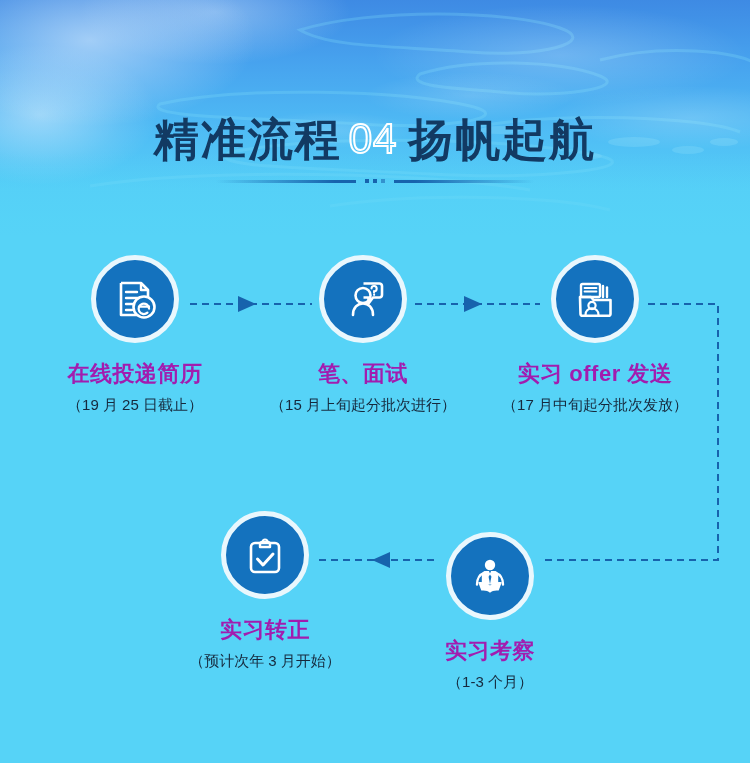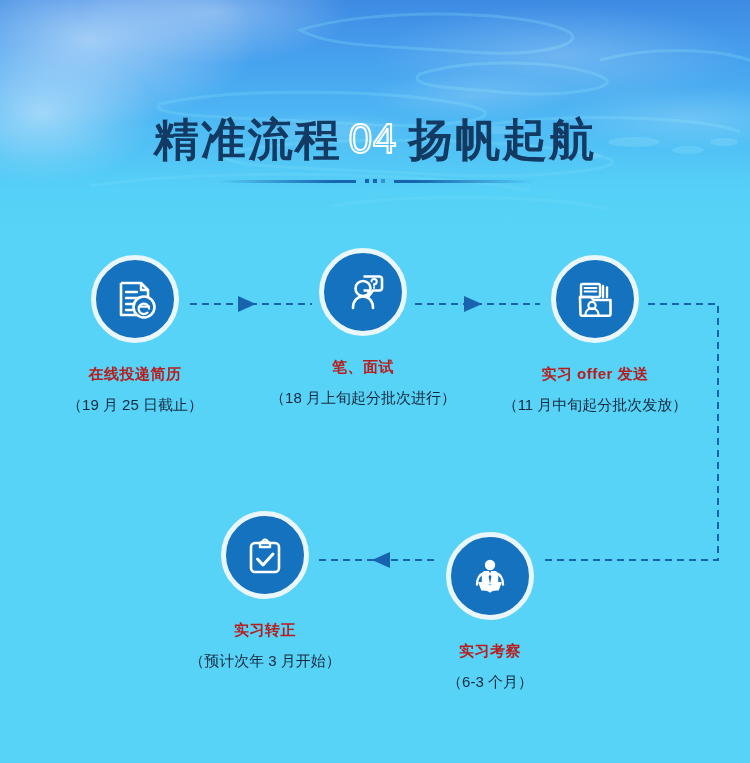--- a/index.html
+++ b/index.html
@@ -148,23 +148,23 @@
     border: 5px solid #e9f7fd;
     box-sizing: border-box;
     display: flex;
     align-items: center;
     justify-content: center;
   }
   .circle svg { display: block; }
 
   .node-title {
     margin-top: 18px;
-    font-size: 15px;
+    font-size: 22px;
     font-weight: bold;
-    color: #b91c1c;
+    color: #a21caf;
     letter-spacing: 0.5px;
     line-height: 26px;
     white-space: nowrap;
   }
   .node-sub {
     margin-top: 8px;
     font-size: 15px;
     color: #16293d;
     line-height: 20px;
     white-space: nowrap;
@@ -245,34 +245,34 @@
           <circle cx="32" cy="31" r="10.5" fill="#1472be" stroke="#ffffff" stroke-width="2.6"></circle>
           <path d="M37 32.5 a5.2 5.2 0 1 0 -1.6 4.1" fill="none" stroke="#ffffff" stroke-width="2.3" stroke-linecap="round"></path>
           <line x1="27" y1="30.7" x2="37" y2="30.7" stroke="#ffffff" stroke-width="2.3" stroke-linecap="round"></line>
         </svg>
       </span>
     </div>
     <div class="node-title">在线投递简历</div>
     <div class="node-sub">（19 月 25 日截止）</div>
   </div>
 
-  <div class="node" style="left:248px; top:248px;">
+  <div class="node" style="left:248px; top:255px;">
     <div class="circle">
       <span>
         <svg width="46" height="46" viewBox="0 0 46 46">
           <path d="M13 39 c0 -7.5 4.6 -11.5 10 -11.5 c5.4 0 10 4 10 11.5" fill="none" stroke="#ffffff" stroke-width="2.6" stroke-linecap="round"></path>
           <circle cx="23" cy="19.5" r="7.5" fill="none" stroke="#ffffff" stroke-width="2.6"></circle>
           <path d="M23.5 7.5 h16 a2.5 2.5 0 0 1 2.5 2.5 v9 a2.5 2.5 0 0 1 -2.5 2.5 h-6.5 l-4.5 6 v-6 h-5" fill="none" stroke="#ffffff" stroke-width="2.6" stroke-linejoin="round"></path>
           <path d="M31.5 12.4 a2.6 2.6 0 1 1 2.6 2.8 v1.6" fill="none" stroke="#ffffff" stroke-width="2.1" stroke-linecap="round"></path>
           <circle cx="34.1" cy="18.8" r="1.1" fill="#ffffff"></circle>
         </svg>
       </span>
     </div>
     <div class="node-title">笔、面试</div>
-    <div class="node-sub">（18 月上旬起分批次进行）</div>
+    <div class="node-sub">（15 月上旬起分批次进行）</div>
   </div>
 
   <div class="node" style="left:480px; top:255px;text-align:center;">
     <div class="circle">
       <span>
         <svg width="46" height="46" viewBox="0 0 46 46">
           <rect x="9" y="8" width="19" height="13" rx="1.5" fill="none" stroke="#ffffff" stroke-width="2.4"></rect>
           <g stroke="#ffffff" stroke-width="1.8" stroke-linecap="round">
             <line x1="12.5" y1="12" x2="24.5" y2="12"></line>
             <line x1="12.5" y1="15.5" x2="24.5" y2="15.5"></line>
@@ -281,21 +281,21 @@
             <line x1="31" y1="10" x2="31" y2="21"></line>
             <line x1="35" y1="11.5" x2="35" y2="21"></line>
           </g>
           <path d="M8 21 h11 l2.5 3 h17 v14 a1.8 1.8 0 0 1 -1.8 1.8 h-26.4 a1.8 1.8 0 0 1 -1.8 -1.8 z" fill="none" stroke="#ffffff" stroke-width="2.6" stroke-linejoin="round"></path>
           <circle cx="20" cy="29.5" r="3.6" fill="none" stroke="#ffffff" stroke-width="2.2"></circle>
           <path d="M13.5 39 c0 -4.4 3 -6.6 6.5 -6.6 c3.5 0 6.5 2.2 6.5 6.6" fill="none" stroke="#ffffff" stroke-width="2.2" stroke-linecap="round"></path>
         </svg>
       </span>
     </div>
     <div class="node-title">实习 offer 发送</div>
-    <div class="node-sub">（11 月中旬起分批次发放）</div>
+    <div class="node-sub">（17 月中旬起分批次发放）</div>
   </div>
 
   <div class="node" style="left:150px; top:511px;">
     <div class="circle">
       <span>
         <svg width="46" height="46" viewBox="0 0 46 46">
           <rect x="9" y="11" width="28" height="29" rx="4" fill="none" stroke="#ffffff" stroke-width="2.6"></rect>
           <path d="M18 15 v-2.5 a2.5 2.5 0 0 1 2.5 -2.5 h5 a2.5 2.5 0 0 1 2.5 2.5 v2.5 z" fill="none" stroke="#ffffff" stroke-width="2.4" stroke-linejoin="round"></path>
           <path d="M20.5 10 a2.5 2.5 0 0 1 5 0" fill="none" stroke="#ffffff" stroke-width="2.2"></path>
           <path d="M15.5 27 l5.5 6 l10 -11" fill="none" stroke="#ffffff" stroke-width="3" stroke-linecap="round" stroke-linejoin="round"></path>
@@ -314,16 +314,16 @@
           <path d="M17.5 19.5 c-5 2 -7.5 6.5 -7.5 12" fill="none" stroke="#ffffff" stroke-width="2.4" stroke-linecap="round"></path>
           <path d="M28.5 19.5 c5 2 7.5 6.5 7.5 12" fill="none" stroke="#ffffff" stroke-width="2.4" stroke-linecap="round"></path>
           <path d="M18.8 18 h3.1 l1.1 2.6 l1.1 -2.6 h3.1 c2.3 0 4 1.8 4 4 v9.4 h-16.4 v-9.4 c0 -2.2 1.7 -4 4 -4 z" fill="#ffffff"></path>
           <path d="M23 21.5 l-1.4 2.2 l1.4 7.2 l1.4 -7.2 z" fill="#1472be"></path>
           <path d="M23 32.5 c-3 -3.2 -7.5 -3.9 -11.8 -3.3 l3.1 8.4 c3.4 -0.4 6.6 0.1 8.7 2.1 z" fill="#ffffff"></path>
           <path d="M23 32.5 c3 -3.2 7.5 -3.9 11.8 -3.3 l-3.1 8.4 c-3.4 -0.4 -6.6 0.1 -8.7 2.1 z" fill="#ffffff"></path>
         </svg>
       </span>
     </div>
     <div class="node-title">实习考察</div>
-    <div class="node-sub">（6-3 个月）</div>
+    <div class="node-sub">（1-3 个月）</div>
   </div>
 
 </div>
 
 </body></html>

